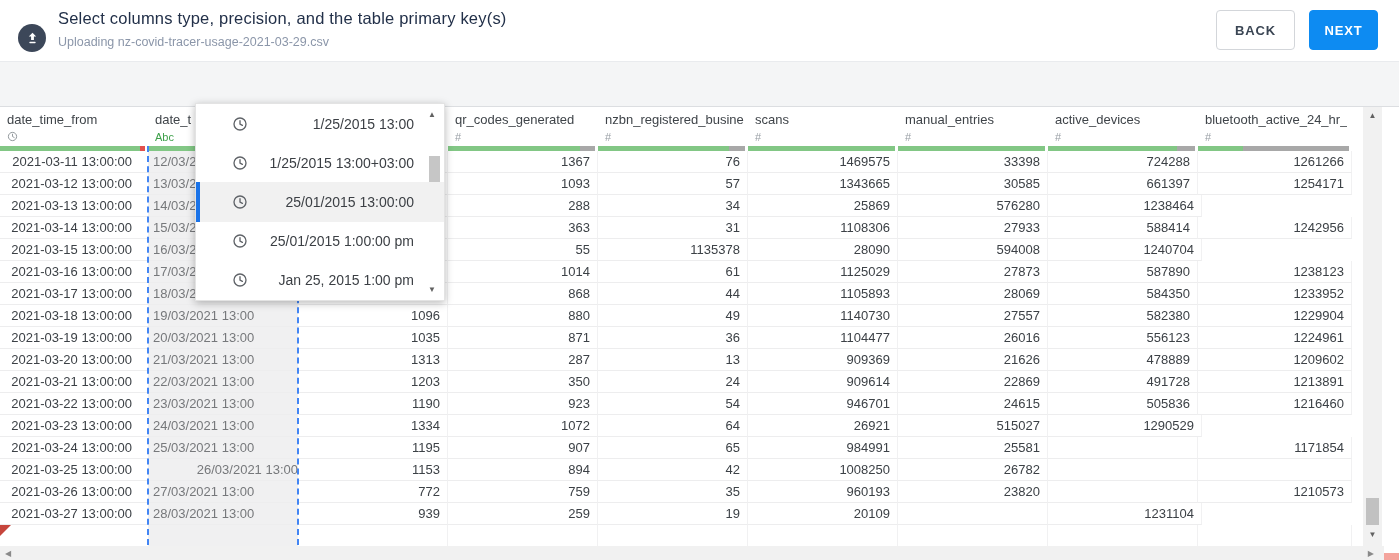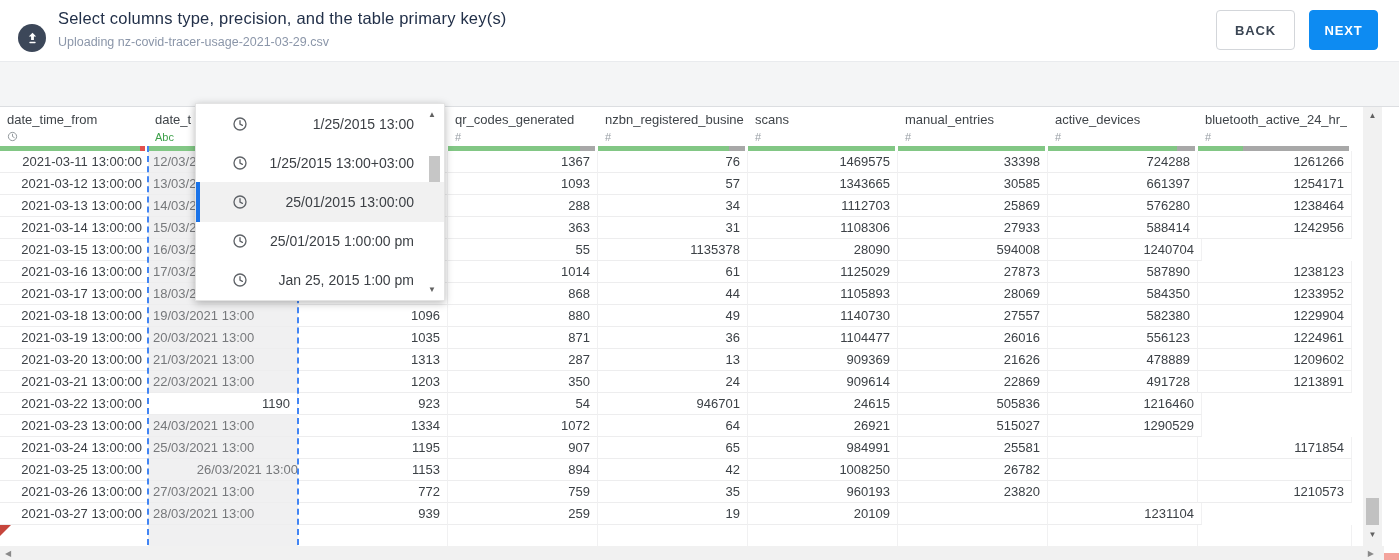--- a/index.html
+++ b/index.html
@@ -47,21 +47,21 @@
   .colh{height:44px;position:relative;}
   .colname{position:absolute;left:7px;top:5px;font-size:13px;color:#3f4449;white-space:nowrap;overflow:hidden;max-width:145px;}
   .colglyph{position:absolute;left:7px;top:23px;font-size:11px;color:#9aa0a6;height:13px;display:flex;align-items:center;}
   .colglyph.abc{color:#3da04a;}
   .colbar{position:absolute;left:0;bottom:0;height:5px;display:flex;width:calc(100% - 3px);}
   .colbar span{height:5px;display:block;}
   .tbody{position:absolute;top:44px;left:0;width:1352px;}
   .trow{display:flex;height:22px;}
   .cell{height:22px;line-height:21px;font-size:13px;color:#3c4146;border-bottom:1px solid #ededee;
         border-right:1px solid #f1f1f2;white-space:nowrap;overflow:hidden;}
-  .cell.c0{text-align:right;padding-right:6px;border-right:none;}
+  .cell.c0{text-align:right;padding-right:16px;border-right:none;}
   .cell.c1{text-align:left;padding-left:5px;background:#f0f0f1;color:#76787b;border-right:none;}
   .cell.c2,.cell.c3,.cell.c4,.cell.c5,.cell.c6,.cell.c7,.cell.c8{text-align:right;padding-right:7px;}
 
   
   .dashL,.dashR{position:absolute;top:146px;height:399px;width:0;border-left:2px dashed #4285f4;z-index:3;}
   .dashL{left:147px;}
   .dashR{left:297px;}
 
   
   .redflag{position:absolute;left:0;top:525px;width:0;height:0;z-index:4;
@@ -245,21 +245,20 @@
           <div class="cell c6" style="width: 150px;">30585</div>
           <div class="cell c7" style="width: 150px;">661397</div>
           <div class="cell c8" style="width: 154px;">1254171</div>
         </div>
         <div class="trow">
           <div class="cell c0" style="width: 148px;">2021-03-13 13:00:00</div>
           <div class="cell c1" style="width: 150px;">14/03/2021 13:00</div>
           <div class="cell c2" style="width: 150px;"></div>
           <div class="cell c3" style="width: 150px;">288</div>
           <div class="cell c4" style="width: 150px;">34</div>
-          <div class="cell c5" style="width: 150px;">1112703</div>
           <div class="cell c6" style="width: 150px;">25869</div>
           <div class="cell c7" style="width: 150px;">576280</div>
           <div class="cell c8" style="width: 154px;">1238464</div>
         </div>
         <div class="trow">
           <div class="cell c0" style="width: 148px;">2021-03-14 13:00:00</div>
           <div class="cell c1" style="width: 150px;">15/03/2021 13:00</div>
           <div class="cell c2" style="width: 150px;"></div>
           <div class="cell c3" style="width: 150px;">363</div>
           <div class="cell c4" style="width: 150px;">31</div>
@@ -339,20 +338,21 @@
           <div class="cell c2" style="width: 150px;">1203</div>
           <div class="cell c3" style="width: 150px;">350</div>
           <div class="cell c4" style="width: 150px;">24</div>
           <div class="cell c5" style="width: 150px;">909614</div>
           <div class="cell c6" style="width: 150px;">22869</div>
           <div class="cell c7" style="width: 150px;">491728</div>
           <div class="cell c8" style="width: 154px;">1213891</div>
         </div>
         <div class="trow">
           <div class="cell c0" style="width: 148px;">2021-03-22 13:00:00</div>
+          <div class="cell c1" style="width: 150px;">23/03/2021 13:00</div>
           <div class="cell c2" style="width: 150px;">1190</div>
           <div class="cell c3" style="width: 150px;">923</div>
           <div class="cell c4" style="width: 150px;">54</div>
           <div class="cell c5" style="width: 150px;">946701</div>
           <div class="cell c6" style="width: 150px;">24615</div>
           <div class="cell c7" style="width: 150px;">505836</div>
           <div class="cell c8" style="width: 154px;">1216460</div>
         </div>
         <div class="trow">
           <div class="cell c0" style="width: 148px;">2021-03-23 13:00:00</div>

